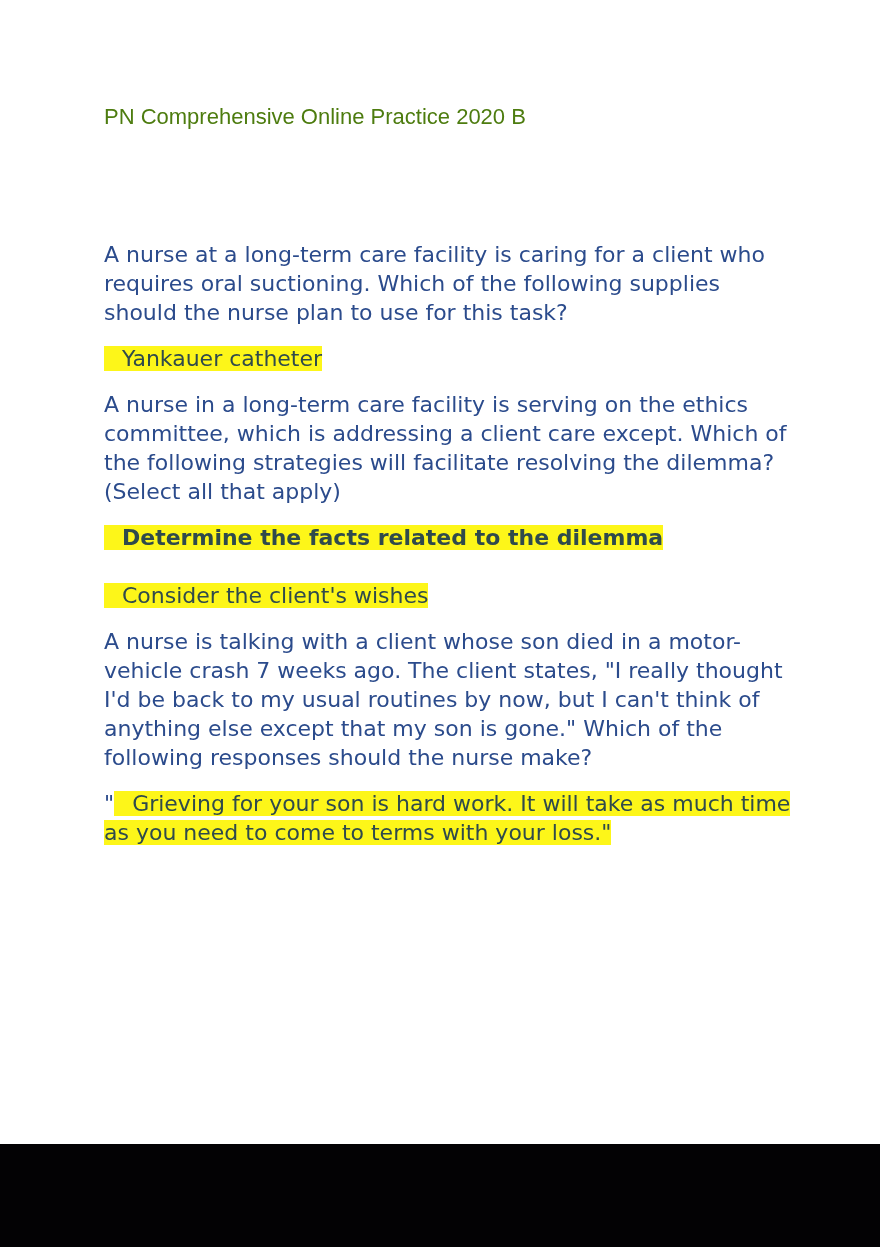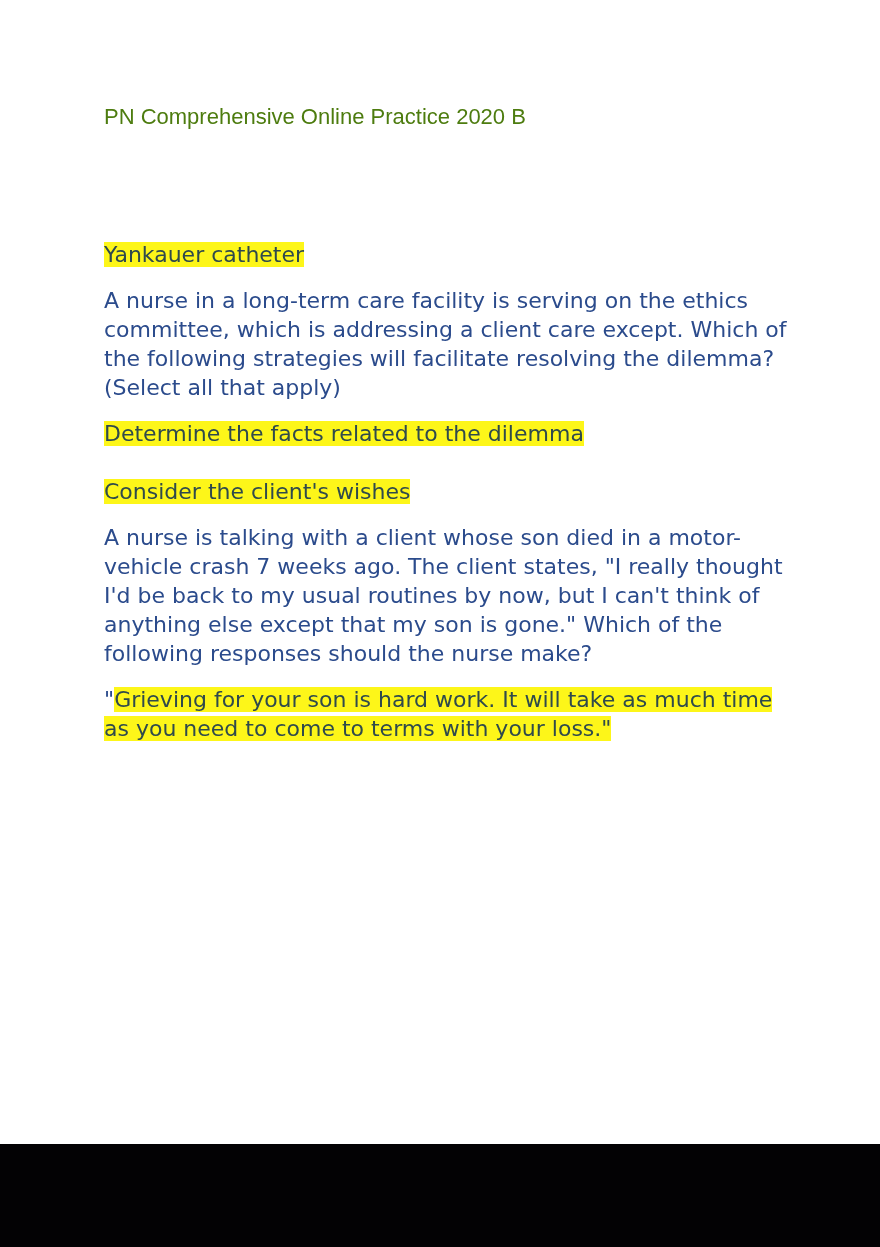--- a/index.html
+++ b/index.html
@@ -3,30 +3,31 @@
 <meta charset="utf-8">
 <style>
   html, body { margin: 0; padding: 0; }
   body { width: 880px; height: 1247px; background: #ffffff; position: relative; overflow: hidden; }
   .page { position: absolute; left: 0; top: 0; width: 880px; height: 1144px; background: #ffffff; }
   .footer-bar { position: absolute; left: 0; top: 1144px; width: 880px; height: 103px; background: #030204; }
   .title { position: absolute; left: 104px; top: 104px; font-family: "Liberation Sans", sans-serif; font-size: 22px; color: #4d7c0f; white-space: nowrap; }
   .content { position: absolute; left: 104px; top: 240px; width: 690px; font-family: "DejaVu Sans", sans-serif; font-size: 22px; line-height: 29px; color: #2b4b8c; }
   .q { margin: 0 0 17px 0; }
   .a { margin: 0 0 17px 0; }
-  .a.gap { margin-bottom: 29px; }
-  .hl { background: #fdf619; color: #2f4a4c; }
+  .a.gap { margin-bottom: 29px; font-weight: bold; }
+  .hl { background: #fdf619; color: #2f4a4c; padding-left: 18px; }
 </style>
 </head>
 <body>
 
 <div class="page">
   <div class="title">PN Comprehensive Online Practice 2020 B</div>
 
   <div class="content">
+    <p class="q">A nurse at a long-term care facility is caring for a client who requires oral suctioning. Which of the following supplies should the nurse plan to use for this task?</p>
     <p class="a"><span class="hl">Yankauer catheter</span></p>
 
     <p class="q">A nurse in a long-term care facility is serving on the ethics committee, which is addressing a client care except. Which of the following strategies will facilitate resolving the dilemma? (Select all that apply)</p>
     <p class="a gap"><span class="hl">Determine the facts related to the dilemma</span></p>
     <p class="a"><span class="hl">Consider the client's wishes</span></p>
 
     <p class="q">A nurse is talking with a client whose son died in a motor-vehicle crash 7 weeks ago. The client states, "I really thought I'd be back to my usual routines by now, but I can't think of anything else except that my son is gone." Which of the following responses should the nurse make?</p>
     <p class="a"><span>"</span><span class="hl">Grieving for your son is hard work. It will take as much time as you need to come to terms with your loss."</span></p>
 
   </div>

